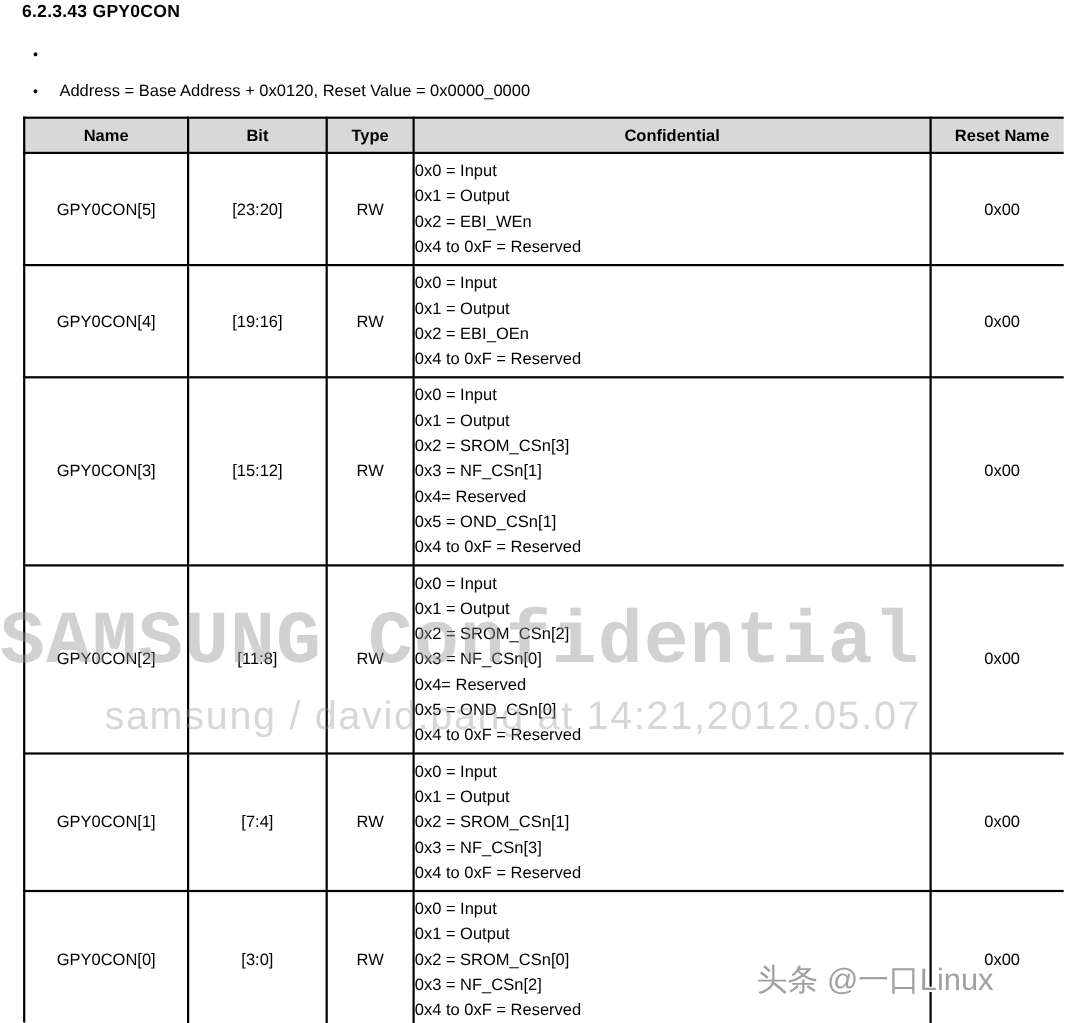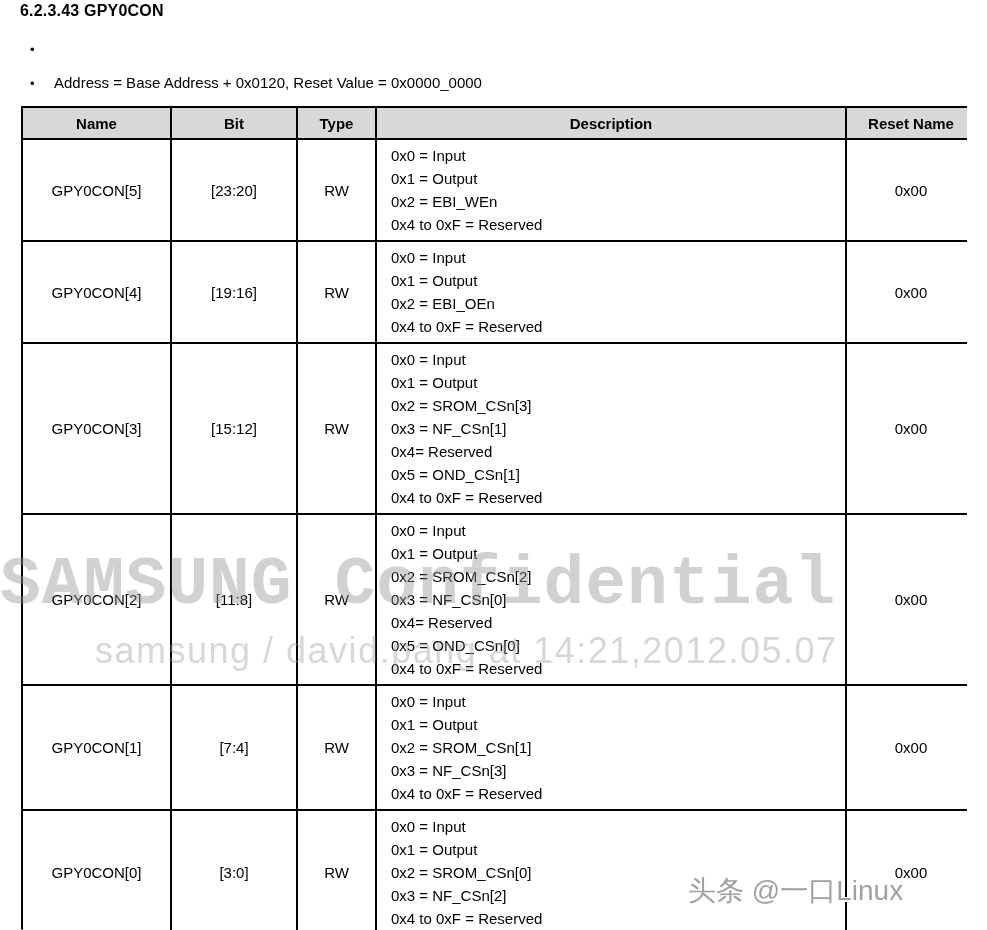--- a/index.html
+++ b/index.html
@@ -68,21 +68,21 @@
   .reg-table td {
     font-size: 15px;
     line-height: 23px;
     text-align: center;
     vertical-align: middle;
     padding: 4px 2px;
     background: transparent;
   }
   .reg-table td.cell-description {
     text-align: left;
-    padding-left: 14px;
+    padding-left: 0;
     white-space: pre-line;
   }
   .wm-main {
     position: absolute;
     top: 546px;
     left: 0px;
     width: 987px;
     font-size: 68px;
     font-weight: bold;
     letter-spacing: 1px;
@@ -139,21 +139,21 @@
       <col style="width:126px">
       <col style="width:79px">
       <col style="width:470px">
       <col style="width:130px">
     </colgroup>
     <thead>
       <tr id="header-row">
           <th>Name</th>
           <th>Bit</th>
           <th>Type</th>
-          <th>Description</th>
+          <th>Confidential</th>
           <th>Reset Name</th>
         </tr>
     </thead>
     <tbody id="table-body">
         <tr>
           <td class="cell-name">GPY0CON[5]</td>
           <td class="cell-bit">[23:20]</td>
           <td class="cell-type">RW</td>
           <td class="cell-description">0x0 = Input
 0x1 = Output

